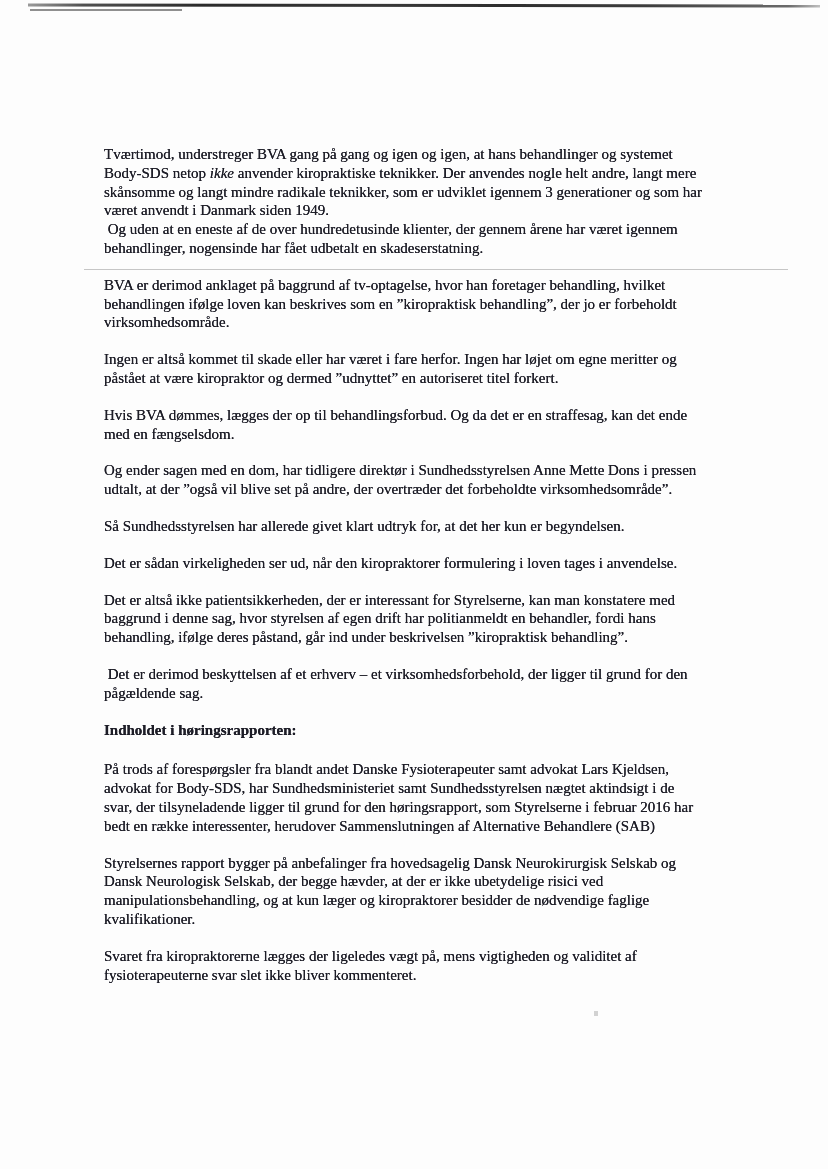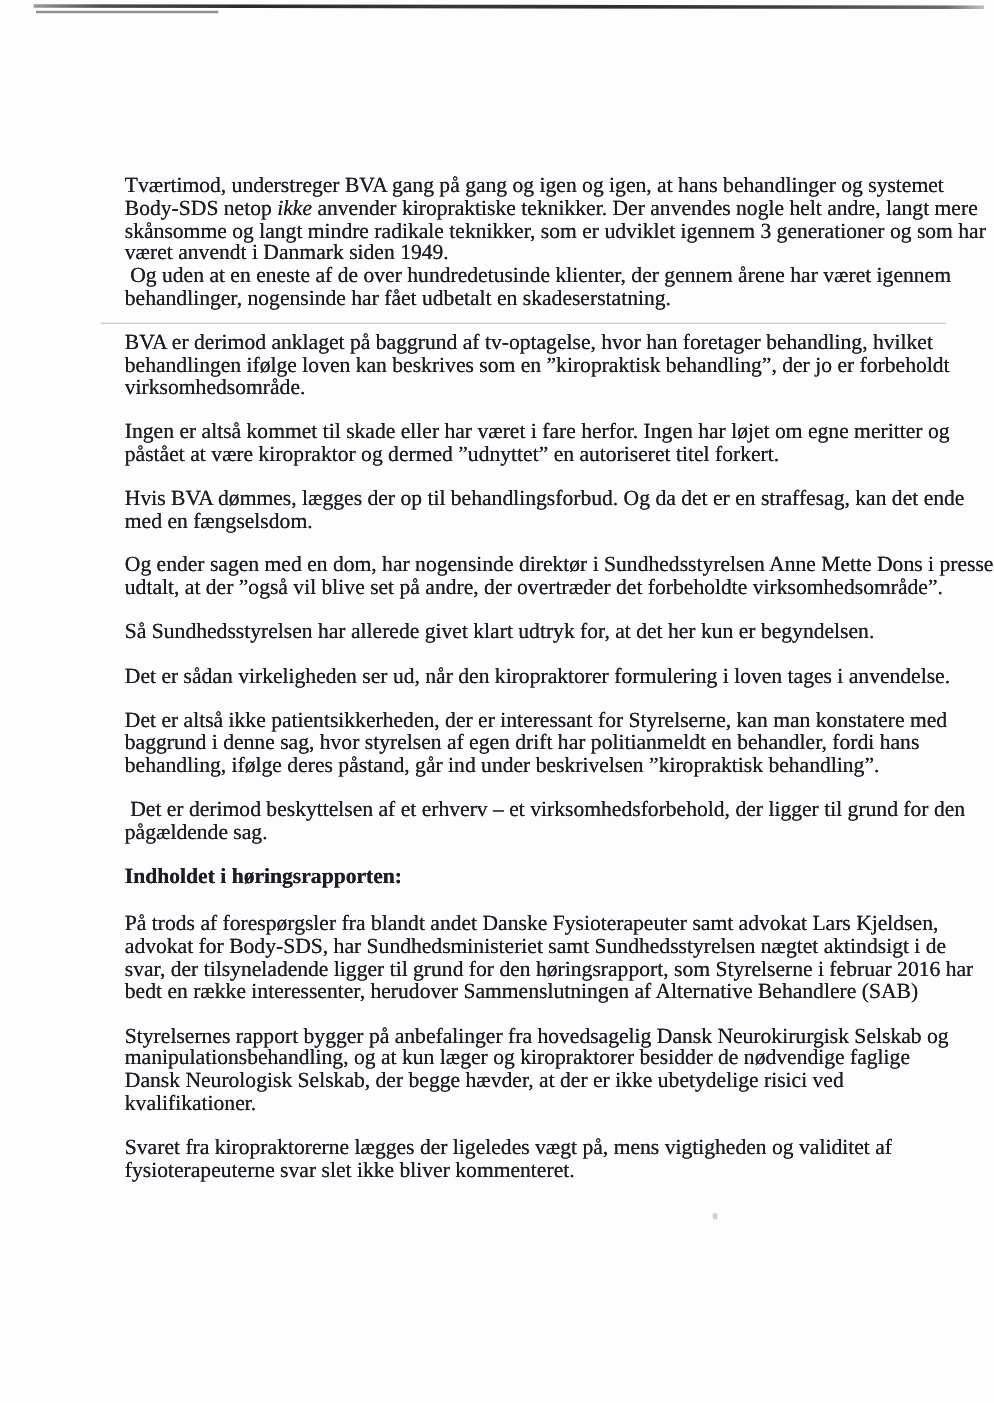--- a/index.html
+++ b/index.html
@@ -14,21 +14,21 @@
   .scanned-page {
     position: absolute;
     inset: 0;
     background: #fdfdfd;
   }
   .doc-content {
     position: absolute;
     left: 104px;
     top: 145px;
     width: 624px;
-    font-size: 18px;
+    font-size: 15px;
     color: #1d1d27;
     text-shadow: 0 0 0.4px currentColor; 
   }
   .para { margin: 0 0 18px 0; }
   .para.heading { font-weight: bold; margin-bottom: 21px; }
   .line {
     white-space: pre;       
     height: 18.8px;
     line-height: 18.8px;
   }
@@ -80,21 +80,21 @@
       </div>
       <div class="para">
         <div class="line"><span>Ingen er altså kommet til skade eller har været i fare herfor. Ingen har løjet om egne meritter og</span></div>
         <div class="line"><span>påstået at være kiropraktor og dermed ”udnyttet” en autoriseret titel forkert.</span></div>
       </div>
       <div class="para">
         <div class="line"><span>Hvis BVA dømmes, lægges der op til behandlingsforbud. Og da det er en straffesag, kan det ende</span></div>
         <div class="line"><span>med en fængselsdom.</span></div>
       </div>
       <div class="para">
-        <div class="line"><span>Og ender sagen med en dom, har nogensinde direktør i Sundhedsstyrelsen Anne Mette Dons i pressen</span></div>
+        <div class="line"><span>Og ender sagen med en dom, har tidligere direktør i Sundhedsstyrelsen Anne Mette Dons i pressen</span></div>
         <div class="line"><span>udtalt, at der ”også vil blive set på andre, der overtræder det forbeholdte virksomhedsområde”.</span></div>
       </div>
       <div class="para">
         <div class="line"><span>Så Sundhedsstyrelsen har allerede givet klart udtryk for, at det her kun er begyndelsen.</span></div>
       </div>
       <div class="para">
         <div class="line"><span>Det er sådan virkeligheden ser ud, når den kiropraktorer formulering i loven tages i anvendelse.</span></div>
       </div>
       <div class="para">
         <div class="line"><span>Det er altså ikke patientsikkerheden, der er interessant for Styrelserne, kan man konstatere med</span></div>
@@ -109,22 +109,22 @@
         <div class="line"><span>Indholdet i høringsrapporten:</span></div>
       </div>
       <div class="para">
         <div class="line"><span>På trods af forespørgsler fra blandt andet Danske Fysioterapeuter samt advokat Lars Kjeldsen,</span></div>
         <div class="line"><span>advokat for Body-SDS, har Sundhedsministeriet samt Sundhedsstyrelsen nægtet aktindsigt i de</span></div>
         <div class="line"><span>svar, der tilsyneladende ligger til grund for den høringsrapport, som Styrelserne i februar 2016 har</span></div>
         <div class="line"><span>bedt en række interessenter, herudover Sammenslutningen af Alternative Behandlere (SAB)</span></div>
       </div>
       <div class="para">
         <div class="line"><span>Styrelsernes rapport bygger på anbefalinger fra hovedsagelig Dansk Neurokirurgisk Selskab og</span></div>
+        <div class="line"><span>Dansk Neurologisk Selskab, der begge hævder, at der er ikke ubetydelige risici ved</span></div>
         <div class="line"><span>manipulationsbehandling, og at kun læger og kiropraktorer besidder de nødvendige faglige</span></div>
-        <div class="line"><span>Dansk Neurologisk Selskab, der begge hævder, at der er ikke ubetydelige risici ved</span></div>
         <div class="line"><span>kvalifikationer.</span></div>
       </div>
       <div class="para">
         <div class="line"><span>Svaret fra kiropraktorerne lægges der ligeledes vægt på, mens vigtigheden og validitet af</span></div>
         <div class="line"><span>fysioterapeuterne svar slet ikke bliver kommenteret.</span></div>
       </div>
     </div>
 </div>
 
 </body></html>

